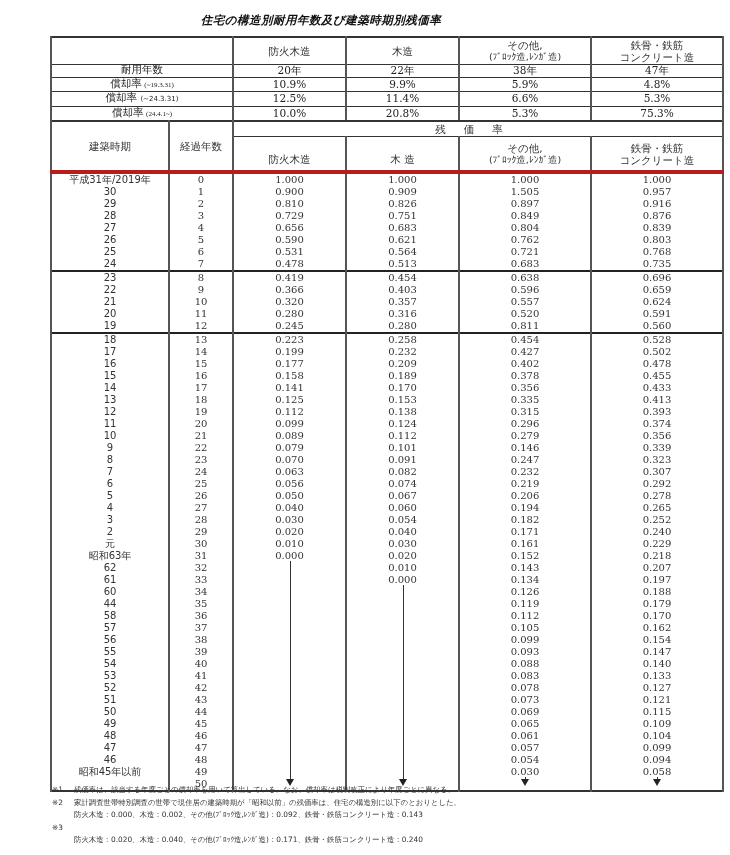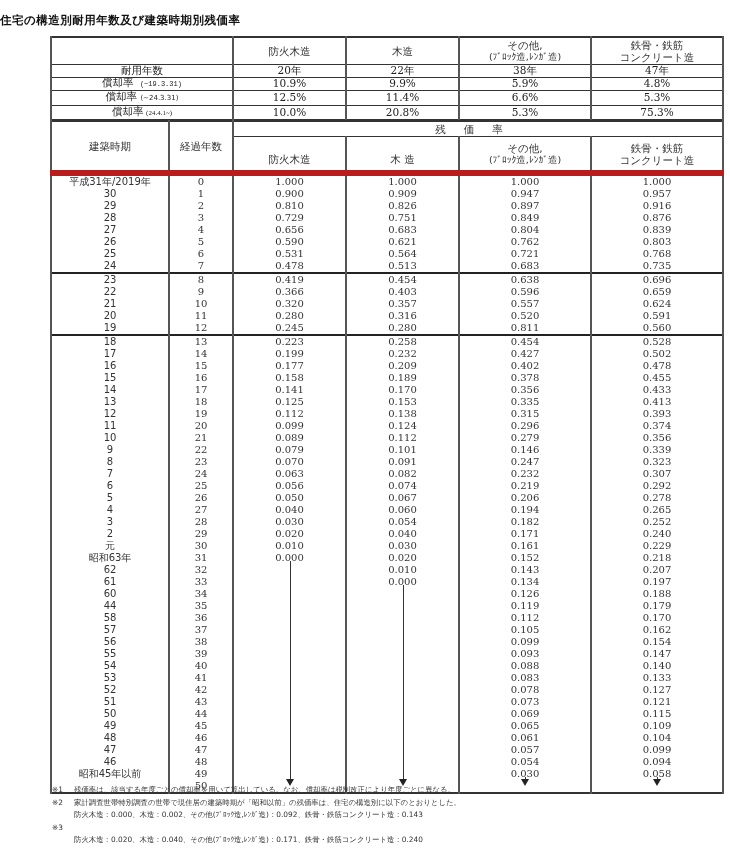--- a/index.html
+++ b/index.html
@@ -1,35 +1,35 @@
 <!DOCTYPE html>
 <html><head>
 <meta charset="utf-8">
 <style>
   html, body { margin:0; padding:0; background:#ffffff; }
   body { width:730px; height:855px; position:relative; overflow:hidden;
          font-family:"DejaVu Serif","Liberation Serif",serif; color:#222; }
-  .title { position:absolute; top:13px; left:0; width:642px; text-align:left;
-           font-family:"DejaVu Sans","Liberation Sans",sans-serif; font-weight:bold; font-size:11.5px; letter-spacing:0.5px; color:#111; }
+  .title { position:absolute; top:13px; left:0; width:642px; text-align:center;
+           font-family:"DejaVu Sans","Liberation Sans",sans-serif; font-weight:bold; font-size:11.5px; letter-spacing:0.5px; color:#111;font-style:italic; }
   table { border-collapse:collapse; position:absolute; table-layout:fixed; }
   td, th { padding:0; text-align:center; font-weight:normal; vertical-align:middle; white-space:nowrap; }
   
   #top-table { left:50px; top:36px; width:672px; border:2px solid #333; }
   #top-table td { border-left:2px solid #555; border-right:2px solid #555; font-size:10.5px; line-height:11.5px; }
   #top-table tr.hdr td { height:26px; font-family:"DejaVu Sans","Liberation Sans",sans-serif; font-size:10.5px; line-height:12px; color:#333; }
   #top-table tr.r td { border-top:1.5px solid #333; height:11px; }
   .small { font-size:7px; }
   .sm-hdr { font-size:9.5px; }
   
   #main-table { left:50px; top:120px; width:672px; border:2px solid #333; }
   #main-table th { font-family:"DejaVu Sans","Liberation Sans",sans-serif; font-size:10.5px; color:#333; line-height:12px; border-left:2px solid #555; border-right:2px solid #555; }
   #main-table th.zan { height:14px; border-bottom:1px solid #333; letter-spacing:18px; }
   #main-table th.sub { height:33px; }
   #main-table td { font-size:10px; line-height:12px; height:12px; border-left:2px solid #555; border-right:2px solid #555; color:#333; }
-  #main-table tr.first td { border-top:6px solid #b91c1c; }
+  #main-table tr.first td { border-top:4px solid #b91c1c; }
   #main-table tr.sep td { border-top:2px solid #222; }
   #main-table td.era { font-family:"DejaVu Sans","Liberation Sans",sans-serif; font-size:10px; }
   .vline { position:absolute; width:1px; background:#333; }
   .ahead { position:absolute; width:0; height:0; border-left:4px solid transparent; border-right:4px solid transparent; border-top:7px solid #222; }
   .notes { position:absolute; left:52px; top:784px; width:670px; font-family:"DejaVu Sans","Liberation Sans",sans-serif; font-size:7.4px; line-height:12.6px; color:#333; }
   .note-row { display:flex; }
   .note-mark { width:22px; flex:none; }
   .note-indent { padding-left:22px; }
 </style>
 </head>
@@ -53,28 +53,28 @@
     <td>
           <div>その他,</div>
           <div class="sm-hdr">(ﾌﾞﾛｯｸ造,ﾚﾝｶﾞ造)</div>
         </td>
     <td>
           <div>鉄骨・鉄筋</div>
           <div>コンクリート造</div>
         </td>
   </tr>
   <tr class="r">
-    <td style="font-family:Liberation Serif, serif;"><span>耐用年数</span></td>
+    <td style="font-family:Liberation Mono, monospace;"><span>耐用年数</span></td>
     <td>20年</td>
     <td>22年</td>
     <td>38年</td>
     <td>47年</td>
   </tr>
   <tr class="r">
-    <td style="font-family:Liberation Mono, monospace;margin-left:8px;"><span>償却率</span> <span class="small">(~19.3.31)</span></td>
+    <td style="font-family:Liberation Serif, serif;margin-left:8px;"><span>償却率</span> <span class="small">(~19.3.31)</span></td>
     <td>10.9%</td>
     <td>9.9%</td>
     <td>5.9%</td>
     <td>4.8%</td>
   </tr>
   <tr class="r">
     <td style="font-family:'DejaVu Sans','Liberation Sans',sans-serif;"><span>償却率</span> <span class="small">(~24.3.31)</span></td>
     <td>12.5%</td>
     <td>11.4%</td>
     <td>6.6%</td>
@@ -129,21 +129,21 @@
         <td>1.000</td>
         <td>1.000</td>
         <td>1.000</td>
         <td>1.000</td>
       </tr>
       <tr>
         <td class="era">30</td>
         <td>1</td>
         <td>0.900</td>
         <td>0.909</td>
-        <td>0.947</td>
+        <td>1.505</td>
         <td>0.957</td>
       </tr>
       <tr>
         <td class="era">29</td>
         <td>2</td>
         <td>0.810</td>
         <td>0.826</td>
         <td>0.897</td>
         <td>0.916</td>
       </tr>

